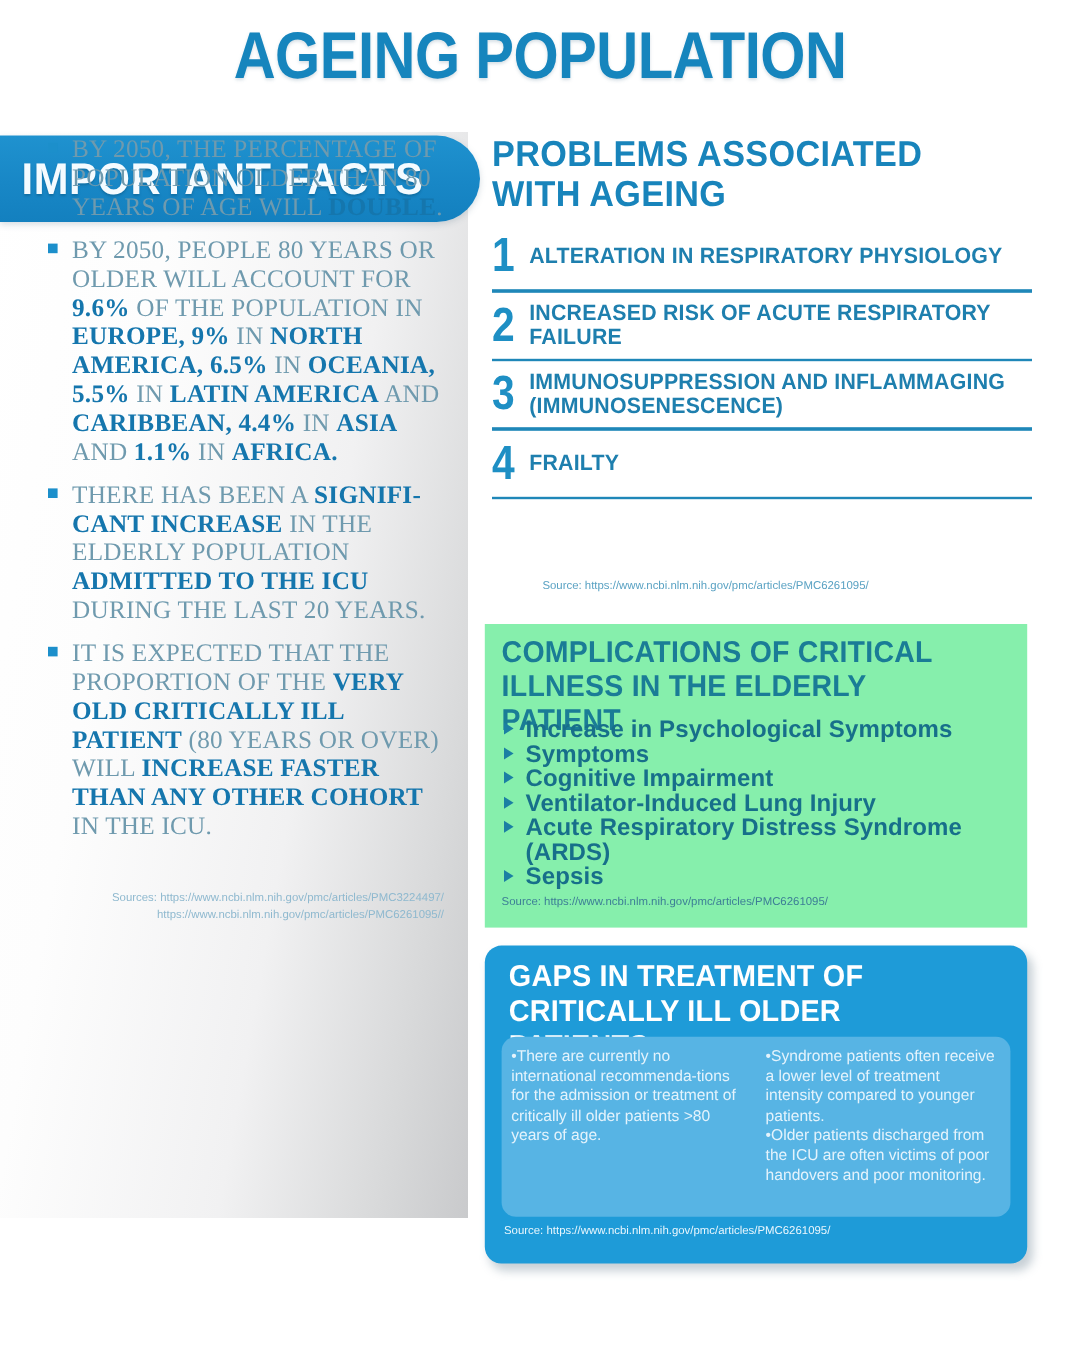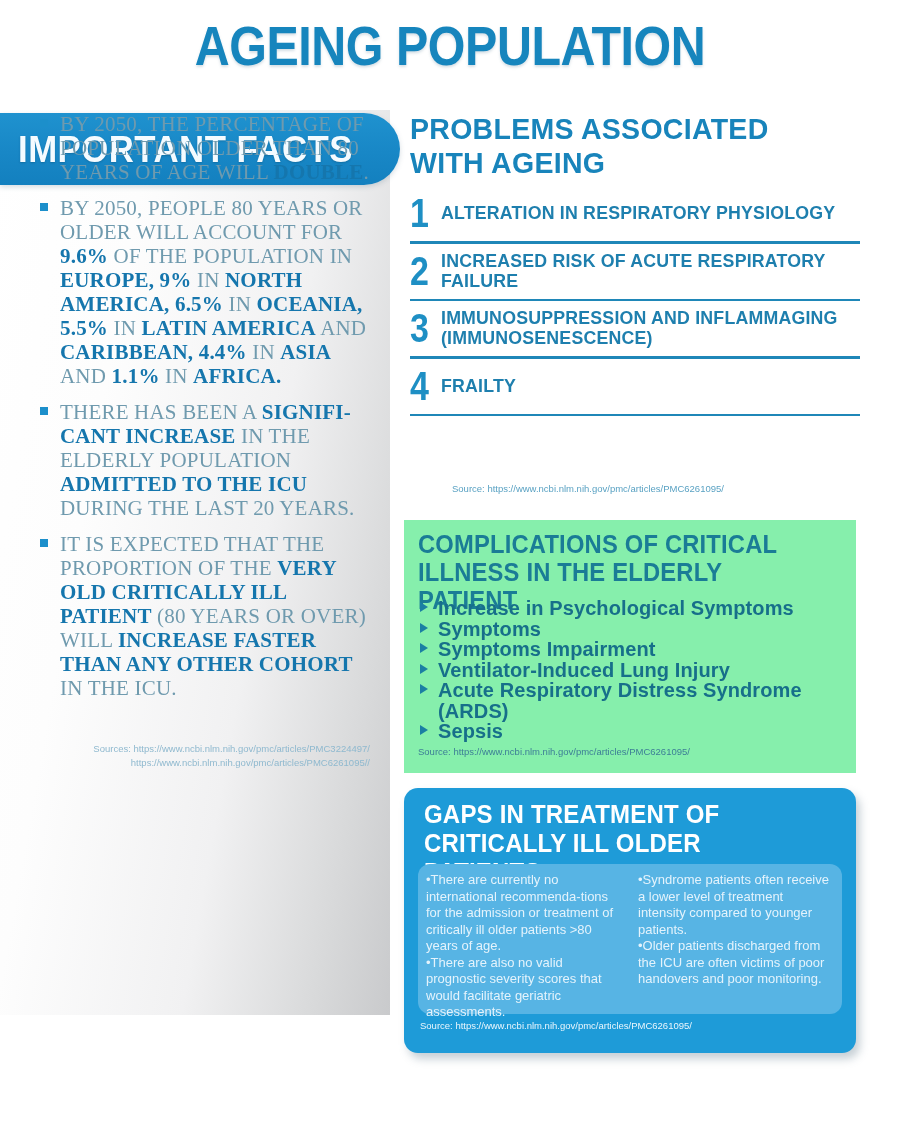--- a/index.html
+++ b/index.html
@@ -228,34 +228,33 @@
   <div class="prob-divider"></div>
 </div>
 
 <div id="problems-source">Source: https://www.ncbi.nlm.nih.gov/pmc/articles/PMC6261095/</div>
 
 <div id="complications">
   <div id="complications-title">COMPLICATIONS OF CRITICAL ILLNESS IN THE ELDERLY PATIENT</div>
   <div id="complications-list">
     <div class="comp-item"><span class="tri"></span><span>Increase in Psychological Symptoms</span></div>
     <div class="comp-item"><span class="tri"></span><span>Symptoms</span></div>
-    <div class="comp-item"><span class="tri"></span><span>Symptoms Impairment</span></div>
+    <div class="comp-item"><span class="tri"></span><span>Cognitive Impairment</span></div>
     <div class="comp-item"><span class="tri"></span><span>Ventilator-Induced Lung Injury</span></div>
     <div class="comp-item"><span class="tri"></span><span>Acute Respiratory Distress Syndrome (ARDS)</span></div>
     <div class="comp-item"><span class="tri"></span><span>Sepsis</span></div>
   </div>
   <div id="complications-source">Source: https://www.ncbi.nlm.nih.gov/pmc/articles/PMC6261095/</div>
 </div>
 
 <div id="gaps">
   <div id="gaps-title">GAPS IN TREATMENT OF CRITICALLY ILL OLDER PATIENTS</div>
   <div id="gaps-inner">
     <div class="gaps-col">
       <p>•There are currently no international recommenda-tions for the admission or treatment of critically ill older patients &gt;80 years of age.</p>
-      <p>•There are also no valid prognostic severity scores that would facilitate geriatric assessments.</p>
     </div>
     <div class="gaps-col">
       <p>•Syndrome patients often receive a lower level of treatment intensity compared to younger patients.</p>
       <p>•Older patients discharged from the ICU are often victims of poor handovers and poor monitoring.</p>
     </div>
   </div>
   <div id="gaps-source">Source: https://www.ncbi.nlm.nih.gov/pmc/articles/PMC6261095/</div>
 </div>
 
 </body></html>

